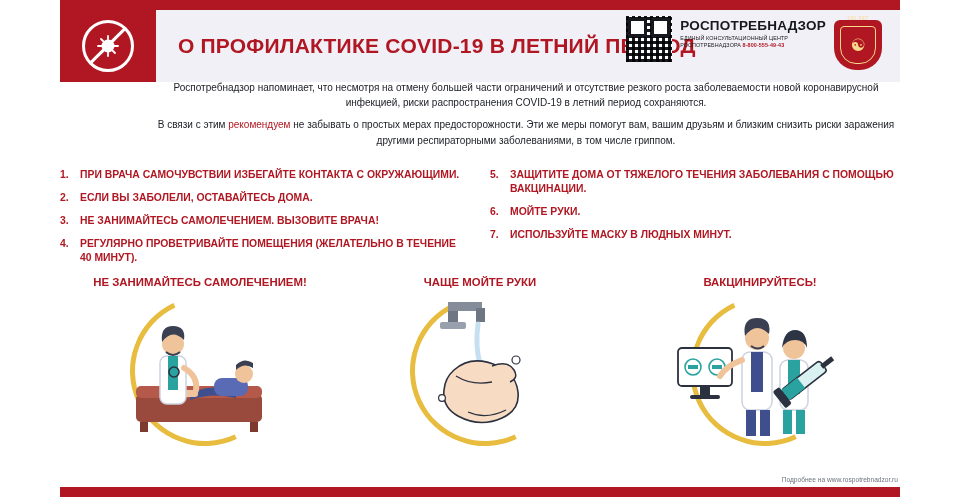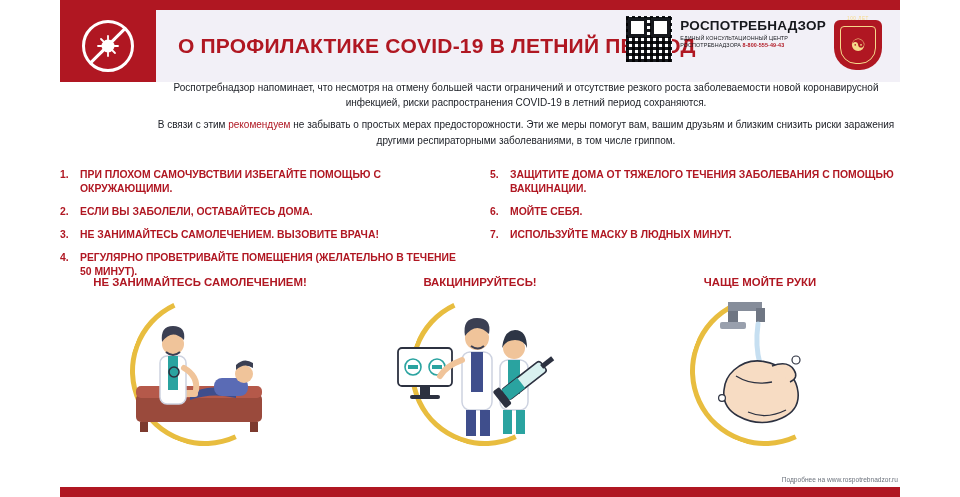--- a/index.html
+++ b/index.html
@@ -305,43 +305,43 @@
 
   <div class="intro">
     <p>Роспотребнадзор напоминает, что несмотря на отмену большей части ограничений и отсутствие резкого роста заболеваемости новой коронавирусной инфекцией, риски распространения COVID-19 в летний период сохраняются.</p>
     <p><span>В связи с этим </span><span class="hl">рекомендуем</span><span> не забывать о простых мерах предосторожности. Эти же меры помогут вам, вашим друзьям и близким снизить риски заражения другими респираторными заболеваниями, в том числе гриппом.</span></p>
   </div>
 
   <div class="lists">
     <div class="list-col">
       <div class="list-item">
         <span class="list-num">1.</span>
-        <span class="list-text">ПРИ ПЛОХОМ САМОЧУВСТВИИ ИЗБЕГАЙТЕ ПОМОЩЬЮ С ОКРУЖАЮЩИМИ.</span>
+        <span class="list-text">ПРИ ВРАЧА САМОЧУВСТВИИ ИЗБЕГАЙТЕ КОНТАКТА С ОКРУЖАЮЩИМИ.</span>
       </div>
       <div class="list-item">
         <span class="list-num">2.</span>
         <span class="list-text">ЕСЛИ ВЫ ЗАБОЛЕЛИ, ОСТАВАЙТЕСЬ ДОМА.</span>
       </div>
       <div class="list-item">
         <span class="list-num">3.</span>
         <span class="list-text">НЕ ЗАНИМАЙТЕСЬ САМОЛЕЧЕНИЕМ. ВЫЗОВИТЕ ВРАЧА!</span>
       </div>
       <div class="list-item">
         <span class="list-num">4.</span>
-        <span class="list-text">РЕГУЛЯРНО ПРОВЕТРИВАЙТЕ ПОМЕЩЕНИЯ (ЖЕЛАТЕЛЬНО В ТЕЧЕНИЕ 50 МИНУТ).</span>
+        <span class="list-text">РЕГУЛЯРНО ПРОВЕТРИВАЙТЕ ПОМЕЩЕНИЯ (ЖЕЛАТЕЛЬНО В ТЕЧЕНИЕ 40 МИНУТ).</span>
       </div>
     </div>
     <div class="list-col">
       <div class="list-item">
         <span class="list-num">5.</span>
         <span class="list-text">ЗАЩИТИТЕ ДОМА ОТ ТЯЖЕЛОГО ТЕЧЕНИЯ ЗАБОЛЕВАНИЯ С ПОМОЩЬЮ ВАКЦИНАЦИИ.</span>
       </div>
       <div class="list-item">
         <span class="list-num">6.</span>
-        <span class="list-text">МОЙТЕ СЕБЯ.</span>
+        <span class="list-text">МОЙТЕ РУКИ.</span>
       </div>
       <div class="list-item">
         <span class="list-num">7.</span>
         <span class="list-text">ИСПОЛЬЗУЙТЕ МАСКУ В ЛЮДНЫХ МИНУТ.</span>
       </div>
     </div>
   </div>
 
   <div class="panels">
 
@@ -367,20 +367,43 @@
           <circle cx="57" cy="50" r="11" fill="#f0c49a"></circle>
           <path d="M46 48 q10 -14 22 -2 q2 -14 -11 -14 q-13 0 -11 16 z" fill="#3b3f52"></path>
           <path d="M50 58 q7 6 14 0" stroke="#3b3f52" stroke-width="2" fill="none"></path>
           <path d="M68 74 q14 8 12 22" stroke="#f0c49a" stroke-width="6" fill="none" stroke-linecap="round"></path>
           <circle cx="58" cy="78" r="5" fill="none" stroke="#2c3140" stroke-width="1.6"></circle>
         </svg>
       </div>
     </div>
 
     <div class="panel">
+      <div class="panel-title">ЧАЩЕ МОЙТЕ РУКИ</div>
+      <div class="ring ring2">
+        <div class="ring-circle"></div>
+        <svg class="scene" viewBox="0 0 168 152">
+
+          <rect x="52" y="8" width="10" height="22" fill="#6f7683"></rect>
+          <rect x="52" y="8" width="34" height="9" fill="#868d9a"></rect>
+          <rect x="80" y="14" width="9" height="14" fill="#6f7683"></rect>
+          <rect x="44" y="28" width="26" height="7" rx="2" fill="#99a0ad"></rect>
+
+          <path d="M82 30 q-3 22 2 40" stroke="#bcd9ef" stroke-width="5" fill="none" stroke-linecap="round" opacity="0.85"></path>
+
+          <path d="M58 76 q18 -16 44 -4 q18 8 20 26 q2 18 -16 26 q-22 10 -44 -2 q-16 -9 -14 -26 q1 -12 10 -20 z" fill="#f7dcc3" stroke="#2c3140" stroke-width="1.6"></path>
+          <path d="M60 82 q16 10 36 6" stroke="#2c3140" stroke-width="1.3" fill="none"></path>
+          <path d="M72 118 q18 8 38 -2" stroke="#2c3140" stroke-width="1.3" fill="none"></path>
+          <path d="M96 72 q16 -6 22 4 q5 8 -4 12" fill="#f7dcc3" stroke="#2c3140" stroke-width="1.5"></path>
+          <circle cx="120" cy="66" r="4" fill="#ffffff" stroke="#2c3140" stroke-width="1.2"></circle>
+          <circle cx="46" cy="104" r="3.4" fill="#ffffff" stroke="#2c3140" stroke-width="1.2"></circle>
+        </svg>
+      </div>
+    </div>
+
+    <div class="panel">
       <div class="panel-title">ВАКЦИНИРУЙТЕСЬ!</div>
       <div class="ring">
         <div class="ring-circle"></div>
         <svg class="scene" viewBox="0 0 168 152">
 
           <rect x="2" y="54" width="54" height="38" rx="4" fill="#ffffff" stroke="#2c3140" stroke-width="1.8"></rect>
           <circle cx="17" cy="73" r="8" fill="none" stroke="#2aa3a0" stroke-width="1.6"></circle>
           <circle cx="41" cy="73" r="8" fill="none" stroke="#2aa3a0" stroke-width="1.6"></circle>
           <rect x="12" y="71" width="10" height="4" fill="#2aa3a0"></rect>
           <rect x="36" y="71" width="10" height="4" fill="#2aa3a0"></rect>
@@ -405,42 +428,19 @@
 
           <g transform="rotate(-38 128 86)">
             <rect x="104" y="80" width="48" height="13" rx="3" fill="#d9f1f0" stroke="#2c3140" stroke-width="1.6"></rect>
             <rect x="104" y="80" width="20" height="13" fill="#2aa3a0"></rect>
             <rect x="150" y="84" width="14" height="5" fill="#2c3140"></rect>
             <rect x="96" y="76" width="8" height="21" rx="2" fill="#2c3140"></rect>
           </g>
         </svg>
       </div>
     </div>
-
-    <div class="panel">
-      <div class="panel-title">ЧАЩЕ МОЙТЕ РУКИ</div>
-      <div class="ring ring2">
-        <div class="ring-circle"></div>
-        <svg class="scene" viewBox="0 0 168 152">
-
-          <rect x="52" y="8" width="10" height="22" fill="#6f7683"></rect>
-          <rect x="52" y="8" width="34" height="9" fill="#868d9a"></rect>
-          <rect x="80" y="14" width="9" height="14" fill="#6f7683"></rect>
-          <rect x="44" y="28" width="26" height="7" rx="2" fill="#99a0ad"></rect>
-
-          <path d="M82 30 q-3 22 2 40" stroke="#bcd9ef" stroke-width="5" fill="none" stroke-linecap="round" opacity="0.85"></path>
-
-          <path d="M58 76 q18 -16 44 -4 q18 8 20 26 q2 18 -16 26 q-22 10 -44 -2 q-16 -9 -14 -26 q1 -12 10 -20 z" fill="#f7dcc3" stroke="#2c3140" stroke-width="1.6"></path>
-          <path d="M60 82 q16 10 36 6" stroke="#2c3140" stroke-width="1.3" fill="none"></path>
-          <path d="M72 118 q18 8 38 -2" stroke="#2c3140" stroke-width="1.3" fill="none"></path>
-          <path d="M96 72 q16 -6 22 4 q5 8 -4 12" fill="#f7dcc3" stroke="#2c3140" stroke-width="1.5"></path>
-          <circle cx="120" cy="66" r="4" fill="#ffffff" stroke="#2c3140" stroke-width="1.2"></circle>
-          <circle cx="46" cy="104" r="3.4" fill="#ffffff" stroke="#2c3140" stroke-width="1.2"></circle>
-        </svg>
-      </div>
-    </div>
   </div>
 
   <div class="footer-note">Подробнее на www.rospotrebnadzor.ru</div>
 
   <div class="side-white-l"></div>
   <div class="side-white-r"></div>
 </div>
 
 </body></html>

